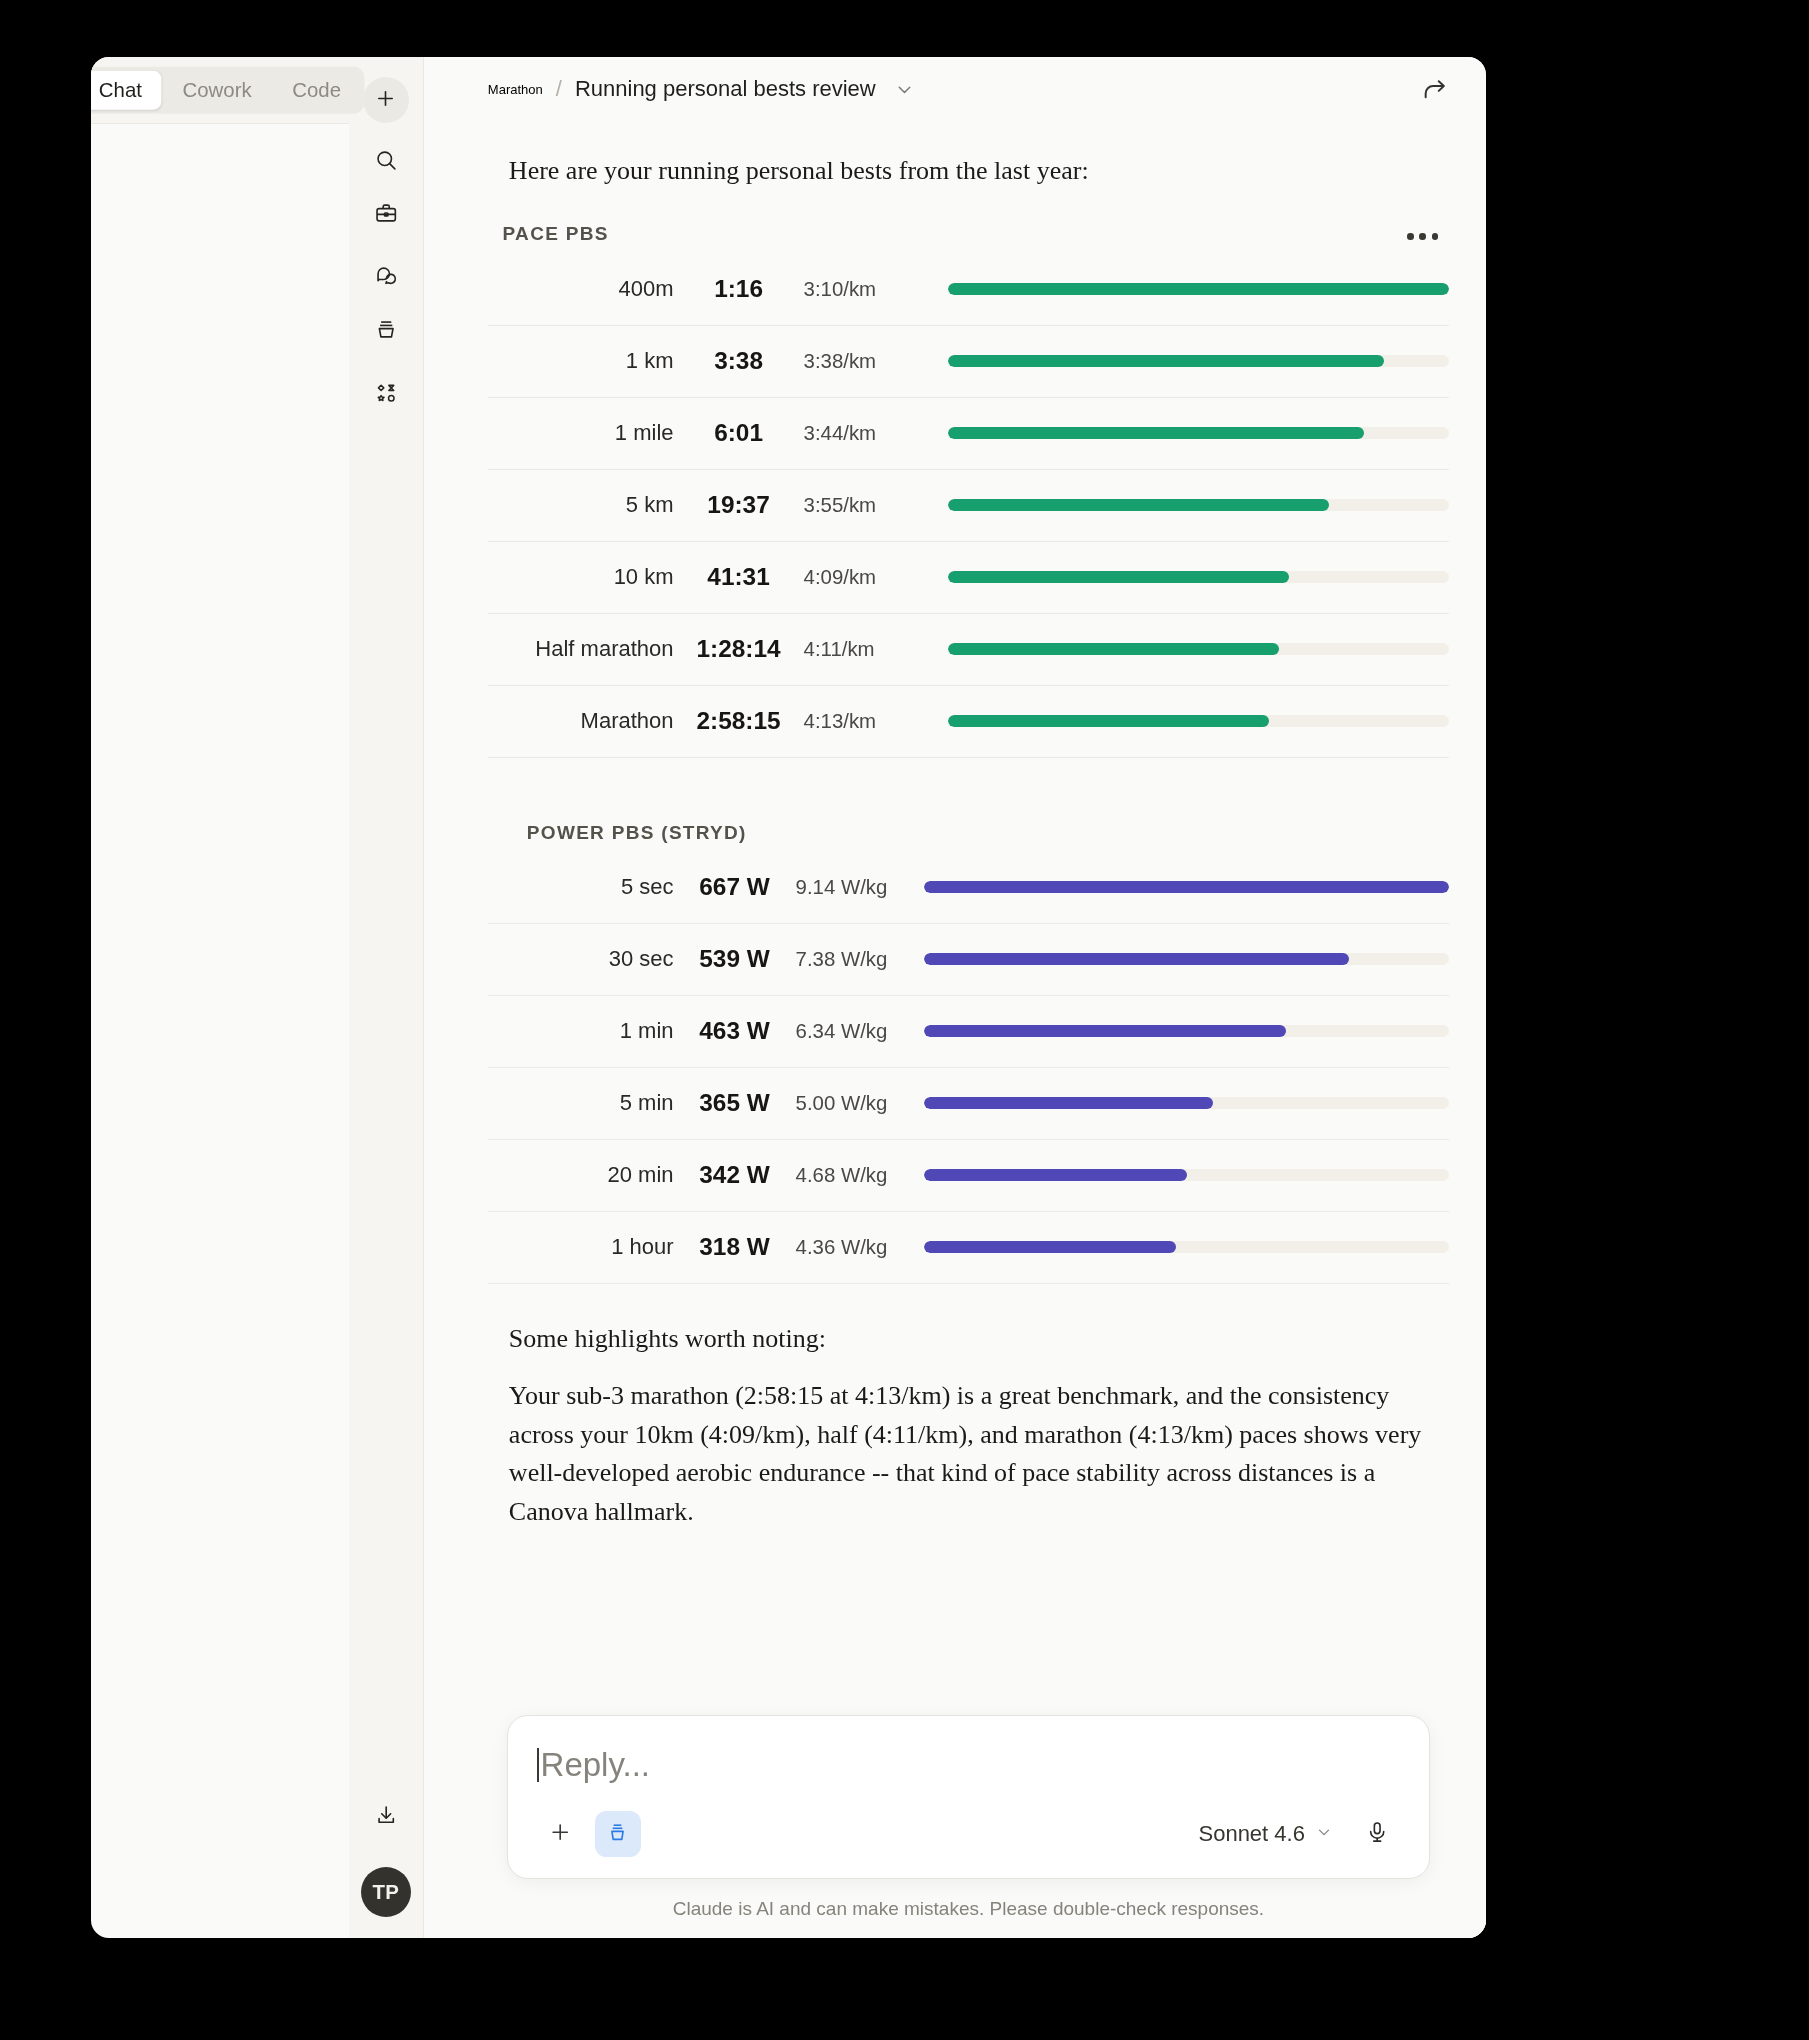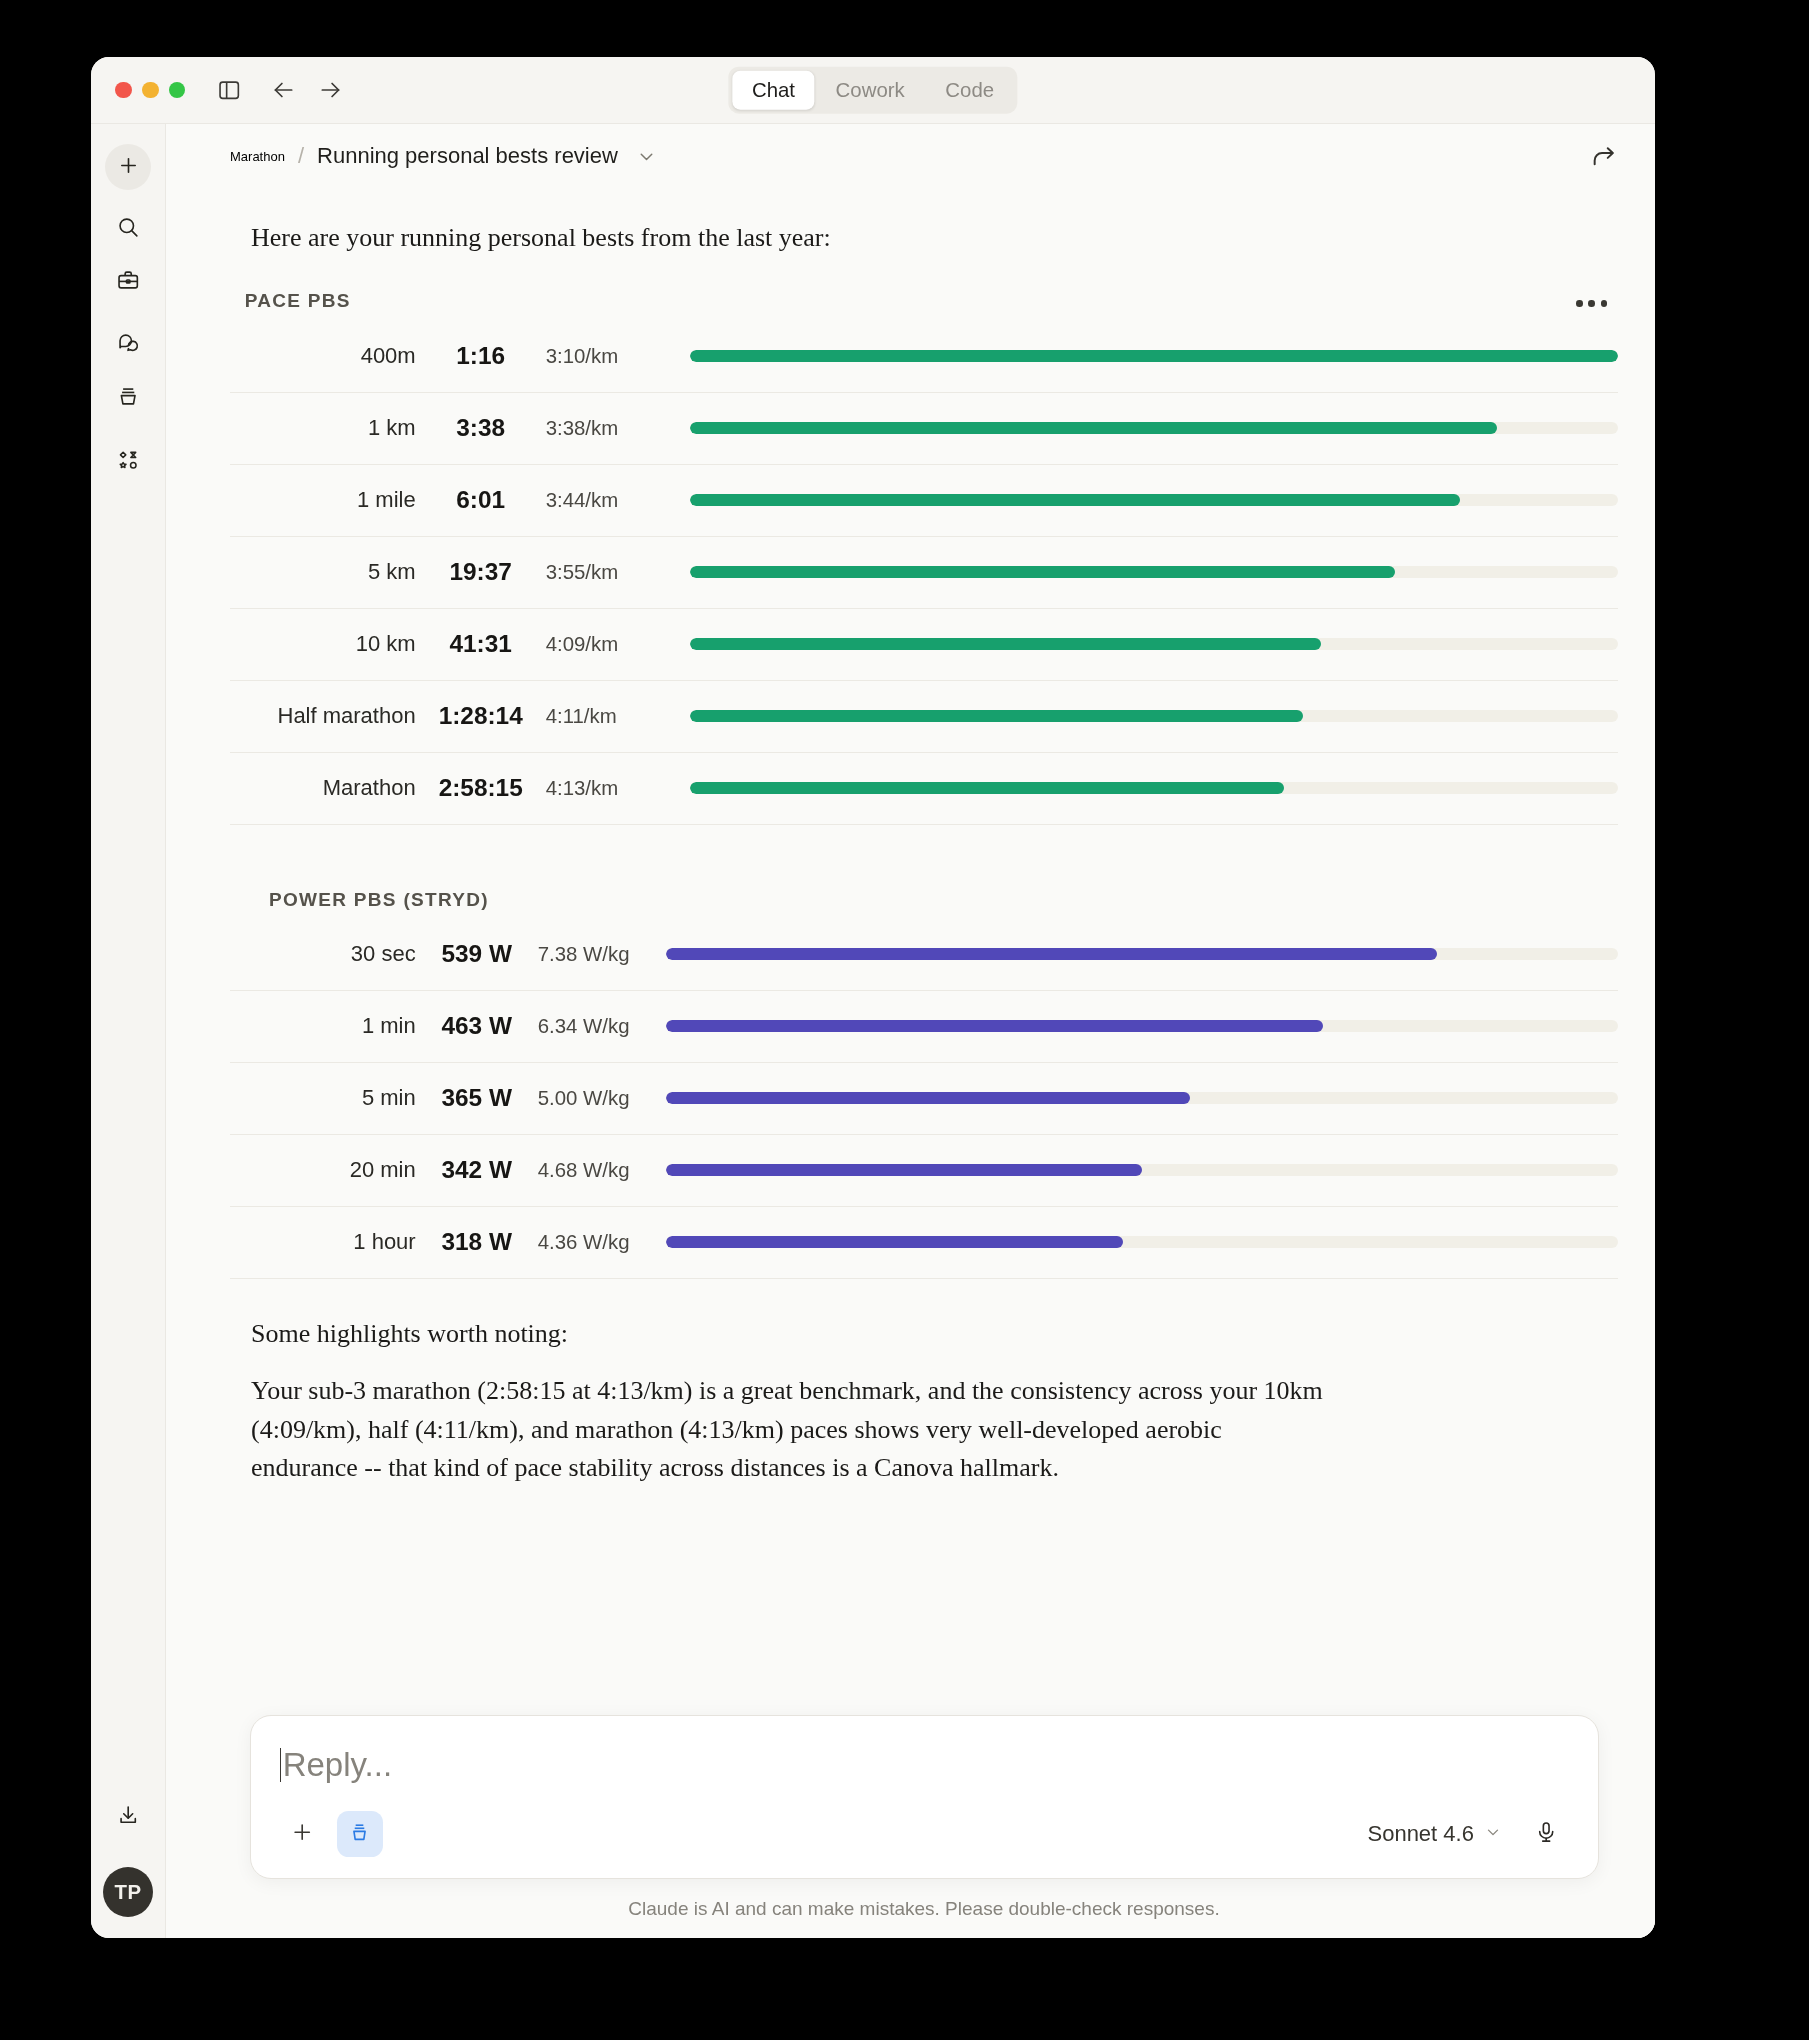--- a/index.html
+++ b/index.html
@@ -7,26 +7,26 @@
     width: 1809px; height: 2040px;
     background: #000000;
     font-family: "Liberation Sans", sans-serif;
     overflow: hidden;
   }
 
   
   .window {
     position: absolute;
     left: 91px; top: 57px;
-    width: 1564px; height: 1881px;
+    width: 1395px; height: 1881px;
     background: #FAFAF8;
     border-radius: 18px;
     overflow: hidden;
     display: flex;
-    flex-direction: column;
+    flex-direction: row;
   }
 
   
   .titlebar {
     height: 67px;
     flex: 0 0 67px;
     background: #F6F5F2;
     border-bottom: 0.8px solid #EAE8E3;
     display: flex;
     align-items: center;
@@ -471,20 +471,28 @@
               <span class="pb-sub">4:13/km</span>
               <span class="track">
                   <span class="fill" style="width: 64%; background: rgb(23, 160, 109);"></span>
                 </span>
             </div>
           </div>
 
           <div class="sect-title second">POWER PBS (STRYD)</div>
           <div class="power">
 
+            <div class="pbrow">
+              <span class="pb-label">5 sec</span>
+              <span class="pb-value">667 W</span>
+              <span class="pb-sub">9.14 W/kg</span>
+              <span class="track">
+                  <span class="fill" style="width: 100%; background: rgb(81, 72, 184);"></span>
+                </span>
+            </div>
 
             <div class="pbrow">
               <span class="pb-label">30 sec</span>
               <span class="pb-value">539 W</span>
               <span class="pb-sub">7.38 W/kg</span>
               <span class="track">
                   <span class="fill" style="width: 81%; background: rgb(81, 72, 184);"></span>
                 </span>
             </div>
 

